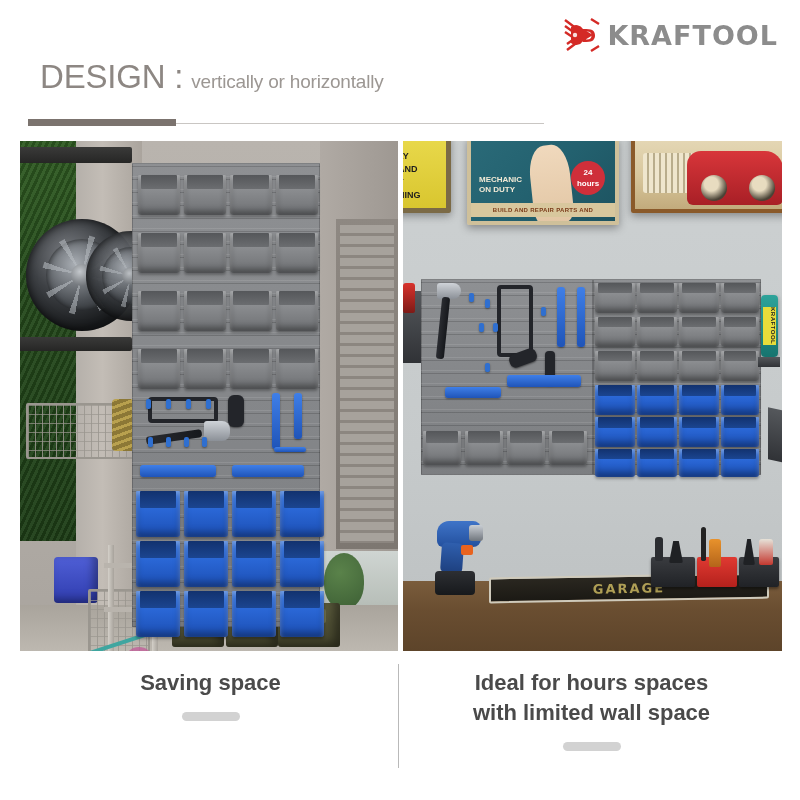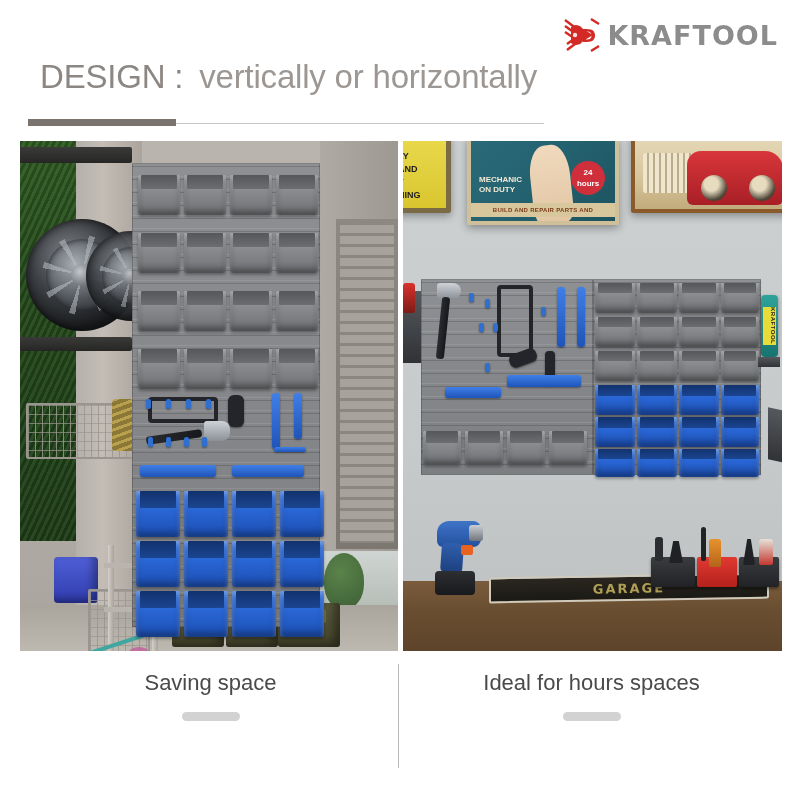--- a/index.html
+++ b/index.html
@@ -14,21 +14,21 @@
   
   .brand { position: absolute; top: 14px; right: 22px; display: flex; align-items: center; height: 42px; }
   .brand-mark { width: 44px; height: 40px; position: relative; margin-right: 2px; }
   .brand-name { font-size: 27px; font-weight: bold; letter-spacing: 1px; color: #8c8c8c;
                 font-family: "DejaVu Sans", sans-serif; }
 
   
   .headline { position: absolute; left: 28px; top: 58px; white-space: nowrap; display: flex; align-items: baseline; }
   .h-strong { font-size: 40px; font-weight: bold; color: #7b736e; letter-spacing: -0.5px; }
   .h-mid { font-size: 33px; font-weight: normal; color: #8d8783; margin-left: 12px; letter-spacing: -0.2px; }
-  .h-light { font-size: 33px; font-weight: normal; color: #9c9793; margin-left: 16px; letter-spacing: -0.2px; }
+  .h-light { font-size: 19px; font-weight: normal; color: #9c9793; margin-left: 8px; letter-spacing: -0.2px; }
 
   .rule { position: absolute; left: 28px; top: 123px; width: 516px; height: 1px; background: #c9c6c3; }
   .rule-strong { position: absolute; left: 28px; top: 119px; width: 148px; height: 7px; background: #7b736e; }
 
   
   .photos { position: absolute; left: 20px; top: 141px; width: 762px; height: 510px; display: flex; gap: 5px; }
   .photo { position: relative; overflow: hidden; }
   .photo-left { width: 378px; height: 510px; background: #b8b3ad; }
   .photo-right { width: 379px; height: 510px; background: #c7cacb; }
 
@@ -160,21 +160,21 @@
   .bottle { position:absolute; border-radius:3px 3px 2px 2px; }
   .can-kraftool { position:absolute; right:4px; top:154px; width:17px; height:62px; border-radius:4px;
       background: linear-gradient(180deg,#2ea39a,#17746f); box-shadow:0 2px 4px rgba(0,0,0,.35); }
   .can-kraftool span { position:absolute; left:2px; top:12px; width:13px; height:38px; background:#e8dc3a;
       color:#1b1b1b; font-size:6px; font-weight:bold; writing-mode:vertical-rl; text-align:center; letter-spacing:.5px; }
   .shelf-bracket { position:absolute; background:linear-gradient(180deg,#55585c,#303236); }
 
   
   .captions { position:absolute; left:20px; top:662px; width:762px; height:108px; display:flex; }
   .cap { flex:1; display:flex; flex-direction:column; align-items:center; padding-top:6px; }
-  .cap-line { font-size:22px; color:#4a4a4a; line-height:30px; font-family:"Liberation Sans",sans-serif; }
+  .cap-line { font-size:22px; color:#4a4a4a; line-height:30px; font-family:"Liberation Sans",sans-serif;font-weight:bold; }
   .cap-pill { width:58px; height:9px; border-radius:5px; background:#d2d2d2; margin-top:14px; }
   .cap-divider { position:absolute; left:398px; top:664px; width:1px; height:104px; background:#b9b9b9; }
 </style>
 </head>
 <body>
 
 <div class="page">
 
   <div class="brand">
     <div class="brand-mark">
@@ -414,18 +414,19 @@
     </div>
   </div>
 
   <div class="captions">
     <div class="cap">
       <div class="cap-line">Saving space</div>
       <div class="cap-pill"></div>
     </div>
     <div class="cap">
       <div class="cap-line">Ideal for hours spaces</div>
+      <div class="cap-line">with limited wall space</div>
       <div class="cap-pill"></div>
     </div>
   </div>
   <div class="cap-divider"></div>
 
 </div>
 
 </body></html>

